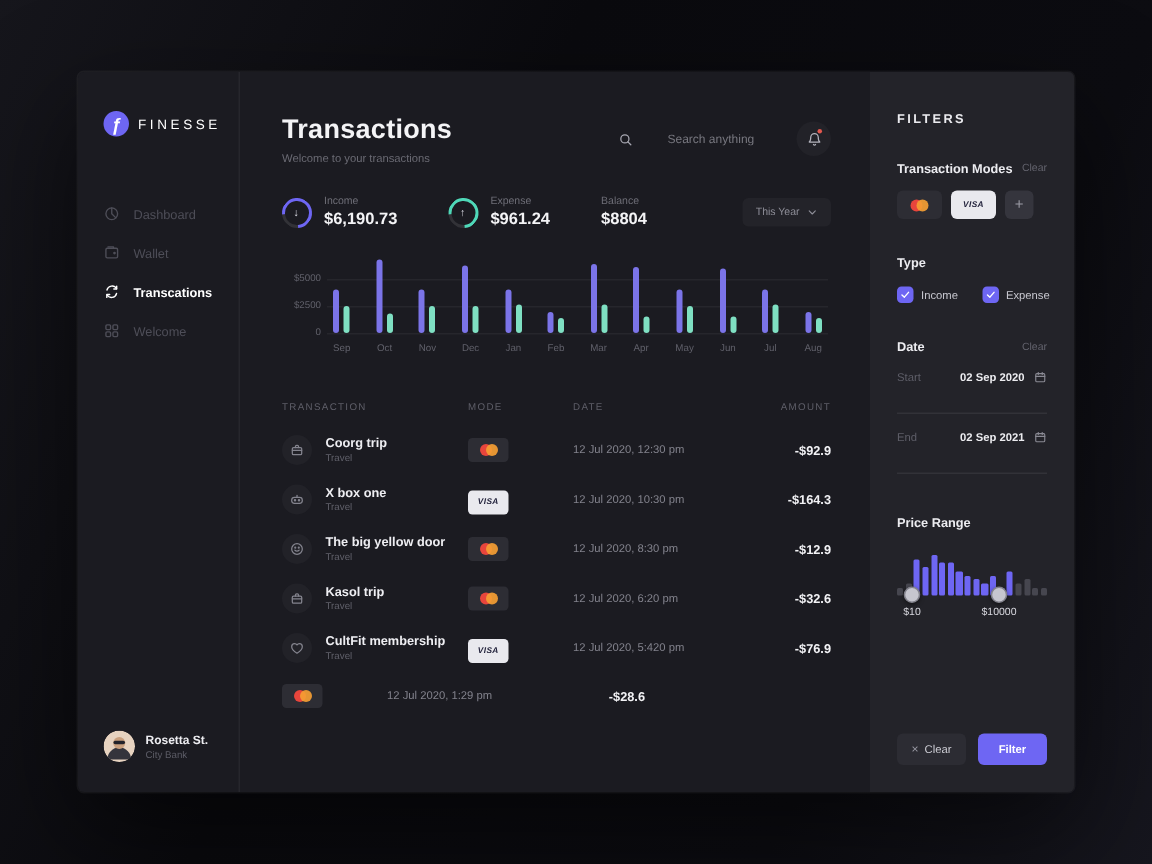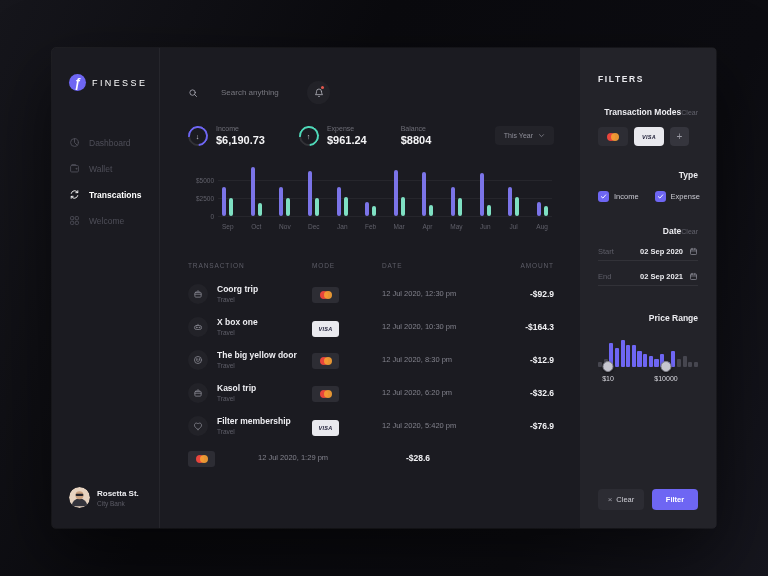--- a/index.html
+++ b/index.html
@@ -86,32 +86,32 @@
   .chip.lg{width:30px;height:19px;border-radius:4px}
   .chip.visa{background:#e9e9ee;color:#23233c;font-size:5.5px;font-weight:800;font-style:italic;letter-spacing:.3px}
   .chip.add{background:#35353d;color:#9a9aa4;font-size:10px;width:19px;cursor:pointer}
   .mc-c{width:8px;height:8px;border-radius:50%;display:inline-block}
   .mc-red{background:#e8453c}.mc-or{background:#f59e33;margin-left:-4px;opacity:.92}
 
   
   .filters{width:136px;flex:none;background:#232329;box-sizing:border-box;display:flex;flex-direction:column;
            padding:26px 18px 18px}
   .filters-title{margin:0;font-size:8.5px;font-weight:700;letter-spacing:1.6px;color:#eaeaee}
-  .fhead{display:flex;justify-content:flex-end;align-items:center}
+  .fhead{display:flex;justify-content:space-between;align-items:center}
   .fhead.m1{margin-top:23px}.fhead.m2{margin-top:24px}
   .ftitle{font-size:8.5px;font-weight:700;color:#ececf0}
   .fclear{font-size:7px;color:#63636d;cursor:pointer}
   .modes{display:flex;gap:6px;margin-top:10px}
   .type-opts{display:flex;gap:16px;margin-top:11px}
   .type-opt{display:flex;align-items:center;gap:5px;cursor:pointer}
   .checkbox{width:11px;height:11px;border-radius:3px;background:#6e66f3;color:#fff;
             display:flex;align-items:center;justify-content:center}
   .checkbox .ico{width:7px;height:7px}
   .type-label{font-size:7.5px;color:#c9c9d1}
-  .date-field{display:flex;align-items:center;margin-top:11px;padding-bottom:4px;cursor:pointer;
+  .date-field{display:flex;align-items:center;margin-top:11px;padding-bottom:19px;cursor:pointer;
               border-bottom:1px solid rgba(255,255,255,.07)}
   .df-label{font-size:7.5px;color:#5e5e68;flex:1}
   .df-value{font-size:7.5px;font-weight:700;color:#ececf0}
   .df-cal{width:9px;height:9px;color:#8a8a94;margin-left:6px}
   .hist-wrap{position:relative;margin-top:13px;height:44px}
   .hist{position:absolute;left:0;right:0;bottom:13px;height:27px;display:flex;align-items:flex-end;gap:1.5px}
   .hbar{flex:1;border-radius:1px;background:#6e66f3}
   .hbar.dim{background:#46464f}
   .handle{position:absolute;bottom:8px;width:9px;height:9px;border-radius:50%;background:#c6c6cf;cursor:grab;
           border:1px solid #82828c;transform:translateX(-50%);box-shadow:0 1px 3px rgba(0,0,0,.5)}
@@ -189,20 +189,24 @@
       </span>
       <span>
         <div class="profile-name">Rosetta St.</div>
         <div class="profile-sub">City Bank</div>
       </span>
     </div>
   </aside>
 
   <main class="main">
     <div class="main-header">
+      <div>
+        <h1 class="page-title">Transactions</h1>
+        <p class="page-subtitle">Welcome to your transactions</p>
+      </div>
       <div class="header-right">
         <div class="search">
           <span class="ico">
               <svg viewBox="0 0 24 24" fill="none" stroke="currentColor" stroke-width="2" stroke-linecap="round">
                 <circle cx="11" cy="11" r="6.5"></circle>
                 <line x1="15.8" y1="15.8" x2="20.5" y2="20.5"></line>
               </svg>
             </span>
           <input placeholder="Search anything" style="">
         </div>
@@ -454,21 +458,21 @@
           <div class="trow">
             <div class="cell-t">
               <span class="row-ico">
                 <span class="ico">
                   <svg viewBox="0 0 24 24" fill="none" stroke="currentColor" stroke-width="2" stroke-linecap="round" stroke-linejoin="round">
                     <path d="M12 20.3C7.4 17.5 3.5 14 3.5 9.9 3.5 7.2 5.6 5 8.2 5c1.6 0 3 .8 3.8 2.1A4.5 4.5 0 0 1 15.8 5c2.6 0 4.7 2.2 4.7 4.9 0 4.1-3.9 7.6-8.5 10.4z"></path>
                   </svg>
                 </span>
               </span>
               <span>
-                <div class="row-title">Filter membership</div>
+                <div class="row-title">CultFit membership</div>
                 <div class="row-cat">Travel</div>
               </span>
             </div>
             <div class="cell-m"><span class="chip visa">VISA</span></div>
             <div class="cell-d">12 Jul 2020, 5:420 pm</div>
             <div class="cell-a">-$76.9</div>
           </div>
           <div class="trow">
             <div class="cell-m"><span class="chip mc">
                 <span class="mc-c mc-red"></span>

